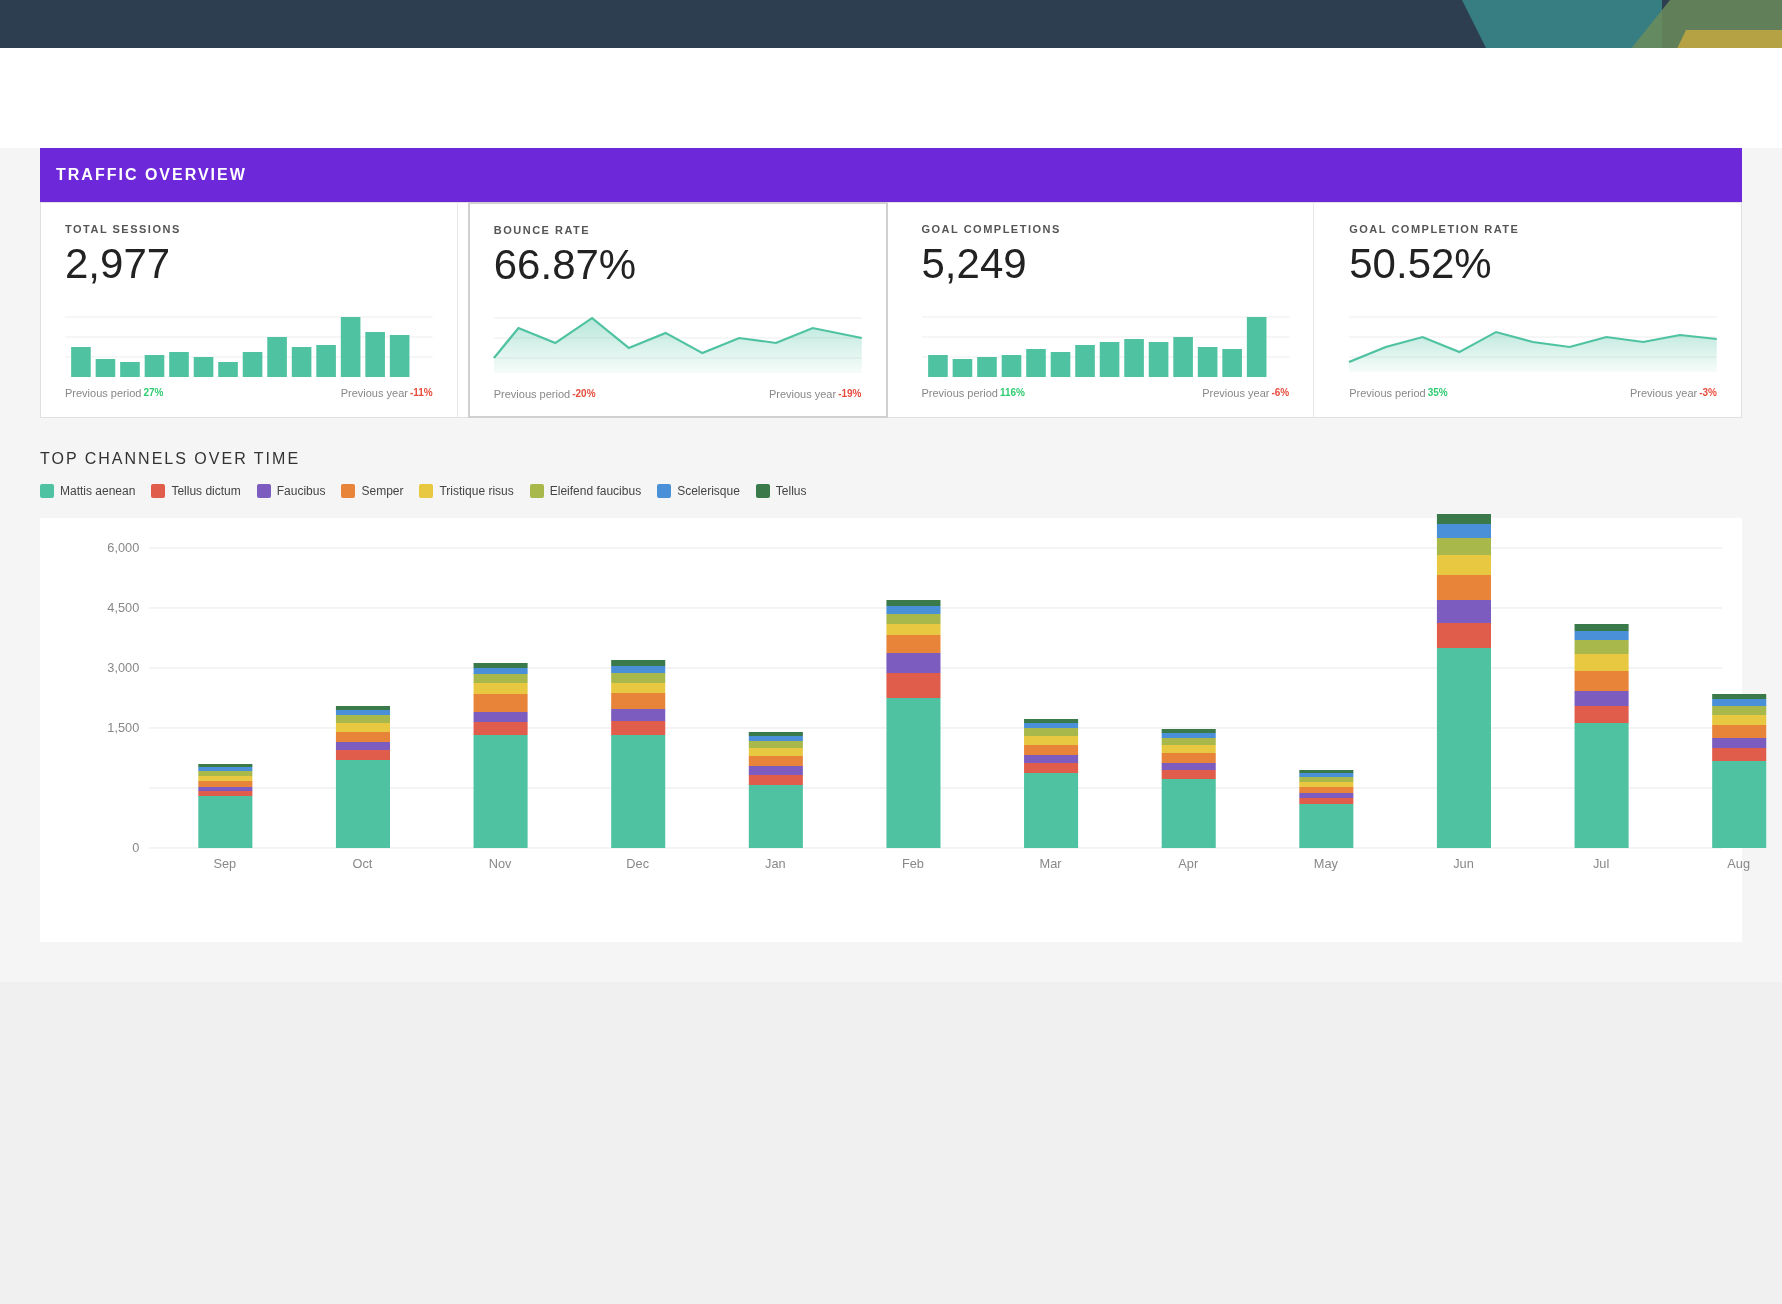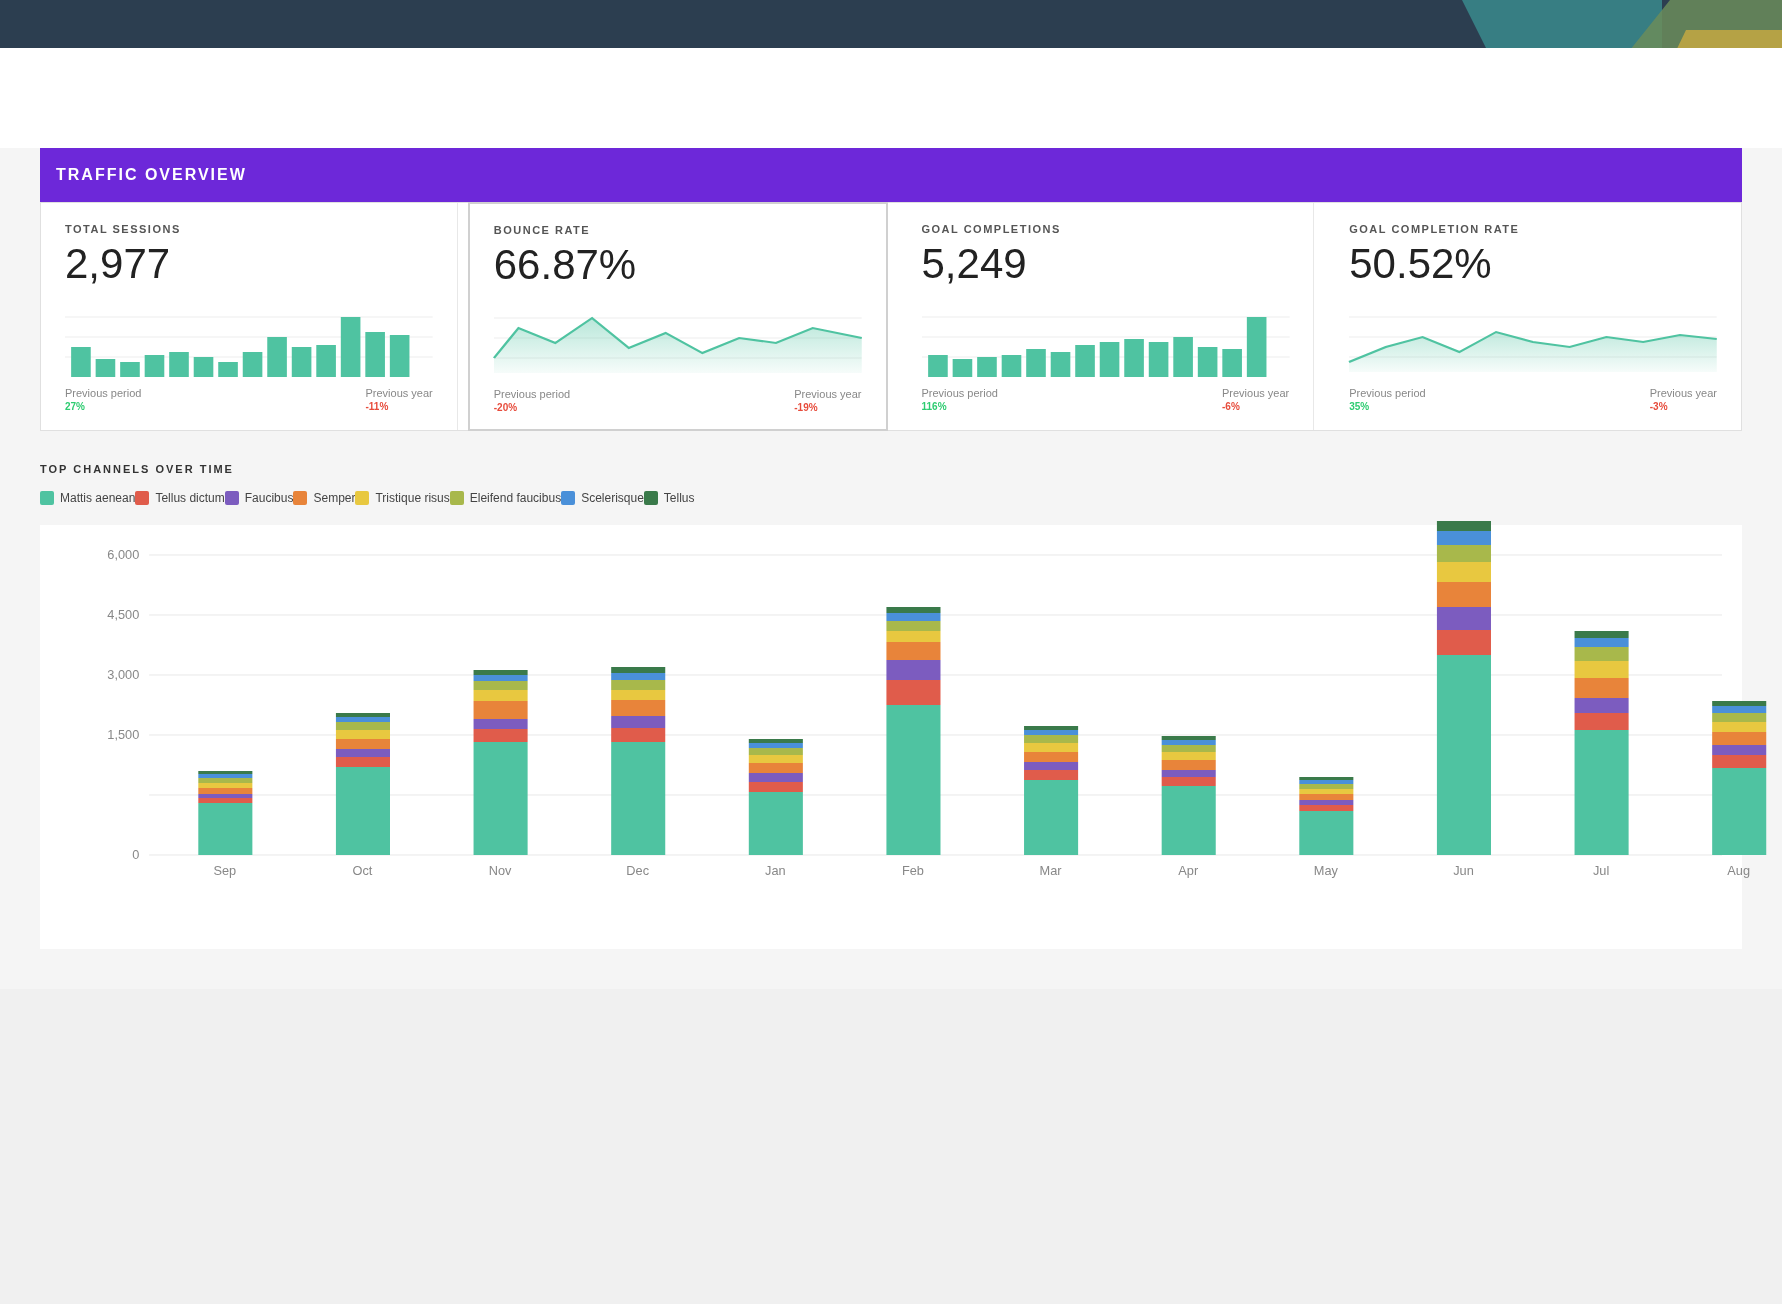--- a/index.html
+++ b/index.html
@@ -118,21 +118,21 @@
       margin-bottom: 10px;
     }
     .kpi-footer {
       display: flex;
       justify-content: space-between;
       font-size: 11px;
       color: #888;
     }
     .kpi-period-group {
       display: flex;
-      flex-direction: column;
+      flex-direction: row;
       gap: 2px;
     }
     .kpi-period-label {
       font-size: 11px;
       color: #888;
     }
     .kpi-period-value {
       font-size: 10px;
       font-weight: 700;
     }
@@ -140,31 +140,31 @@
     .negative { color: #e74c3c; }
 
     
     svg { overflow: visible; }
 
     
     .channels-section {
       margin-top: 32px;
     }
     .channels-title {
-      font-size: 11px;
-      font-weight: 700;
+      font-size: 16px;
+      font-weight: 400;
       letter-spacing: 2px;
       color: #333;
       text-transform: uppercase;
       margin-bottom: 16px;
     }
     .legend-row {
       display: flex;
       flex-wrap: wrap;
-      gap: 0;
+      gap: 16px;
       margin-bottom: 20px;
       align-items: center;
     }
     .legend-item {
       display: flex;
       align-items: center;
       gap: 6px;
       font-size: 12px;
       color: #444;
     }

